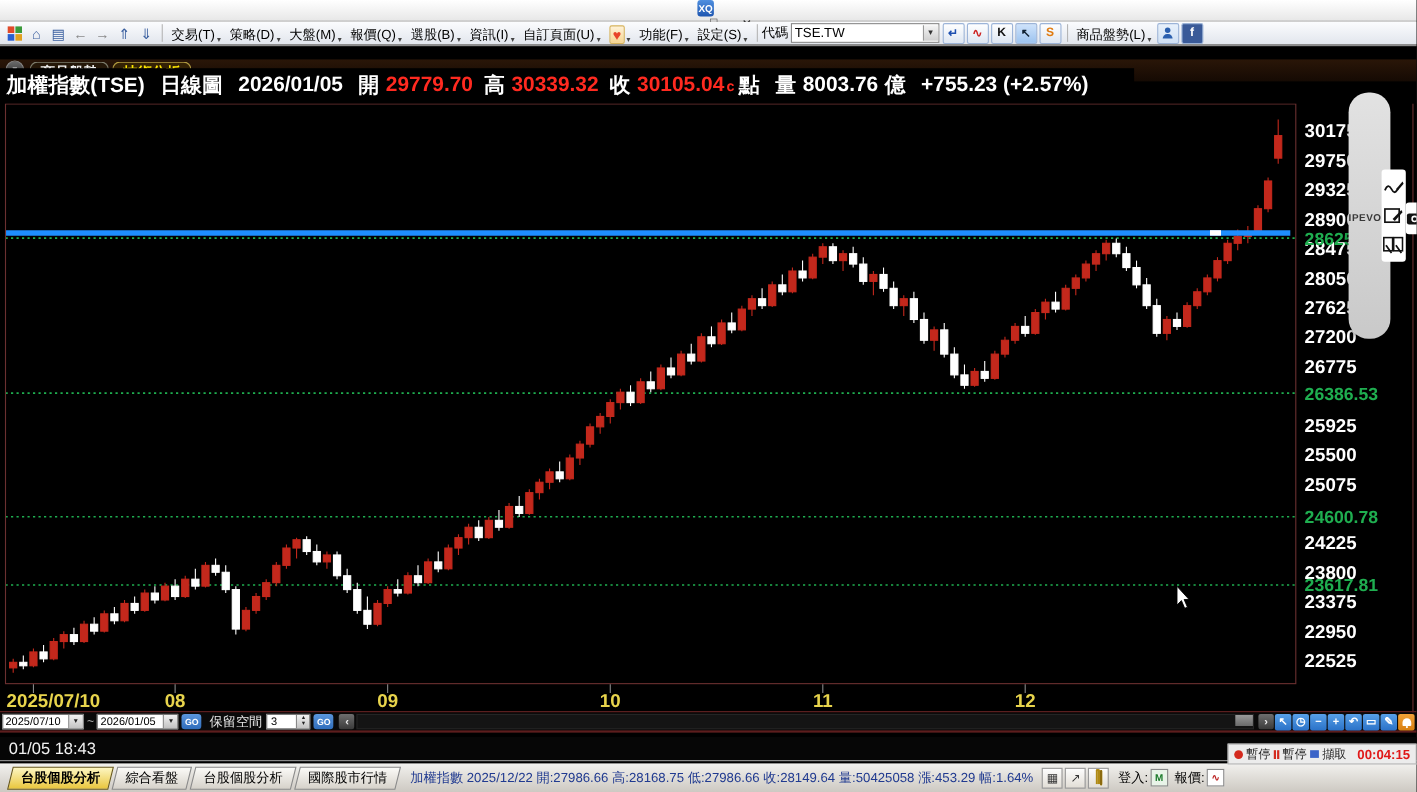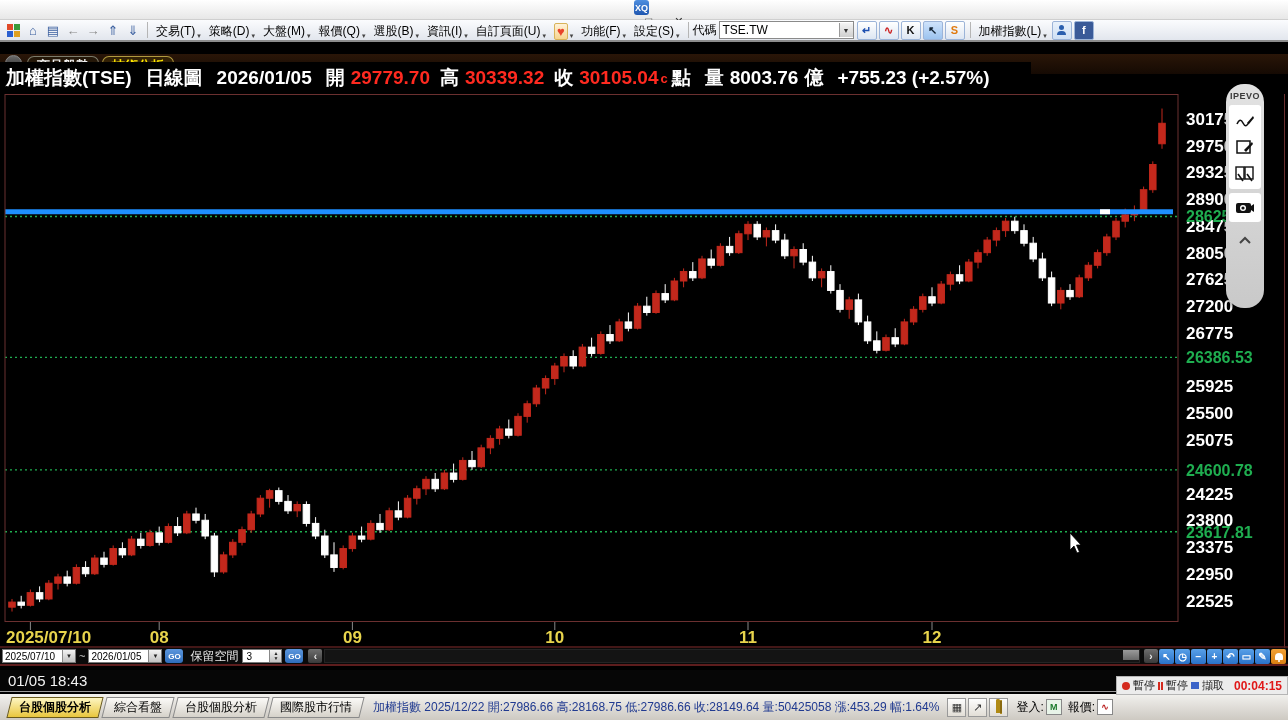--- a/index.html
+++ b/index.html
@@ -72,21 +72,21 @@
   .quote{color:#203a90;margin:0 8px;font-size:12px;}
   .sb-btn{height:17px;line-height:17px;padding:0 6px;border:1px solid #8a8a8a;background:linear-gradient(#fafaf8,#dbd7cf);margin-right:2px;}
   .sb-ico{width:17px;height:17px;border:1px solid #999;background:linear-gradient(#fdfdfd,#e2ded6);display:flex;align-items:center;justify-content:center;margin-right:2px;font-size:11px;color:#333;}
   .lockbody{width:9px;height:6px;background:#e3b622;border:1px solid #8a6a10;border-radius:1px;margin-top:1px;}
   .lockarc{width:5px;height:4px;border:2px solid #b08a14;border-bottom:none;border-radius:4px 4px 0 0;margin:0 auto;}
   .sb-lbl{margin:0 2px 0 6px;}
   .mini{width:14px;height:14px;display:flex;align-items:center;justify-content:center;font-size:9px;font-weight:bold;border:1px solid #888;}
   .mini.m1{background:#e8f4e8;color:#1a7a2a;}
   .mini.m2{background:#fff;color:#b22;}
   
-  .ipevo{position:absolute;left:1226px;top:84px;width:38px;height:224px;background:linear-gradient(#e2e2e2,#c9c9c9);border-radius:18px;box-shadow:0 1px 5px rgba(0,0,0,.6);display:flex;flex-direction:column;align-items:center;z-index:30;}
+  .ipevo{position:absolute;left:1226px;top:84px;width:38px;height:224px;background:linear-gradient(#e2e2e2,#c9c9c9);border-radius:18px;box-shadow:0 1px 5px rgba(0,0,0,.6);display:flex;flex-direction:row;align-items:center;z-index:30;}
   .ipevo .brand{font-size:9px;font-weight:bold;color:#3a3a3a;padding:7px 0 4px;letter-spacing:.5px;}
   .ipevo .pane{background:#fff;width:32px;border-radius:3px;display:flex;flex-direction:column;align-items:center;padding:6px 0;gap:9px;}
   .ipevo .pane2{background:#fff;width:32px;border-radius:3px;display:flex;align-items:center;justify-content:center;padding:7px 0;margin-top:4px;}
   .ipevo .chev{padding:8px 0 0;color:#444;}
   
   .recorder{position:absolute;left:1116px;top:676px;width:172px;height:19px;background:#ececec;border:1px solid #b5b5b5;display:flex;align-items:center;font-size:11px;color:#222;gap:3px;padding:0 5px;box-sizing:border-box;z-index:40;}
   .recdot{width:8px;height:8px;border-radius:50%;background:#d42a1e;}
   .recpause{display:flex;gap:1px;}
   .recpause i{display:block;width:2px;height:8px;background:#d42a1e;}
   .reccap{width:8px;height:7px;background:#3b64c8;}
@@ -173,21 +173,21 @@
       </span>
     <span id="tool-icons" style="display:flex;align-items:center">
         <span class="tbtn enter">↵</span>
         <span class="tbtn wave">∿</span>
         <span class="tbtn kbtn">K</span>
         <span class="tbtn cursorb">↖</span>
         <span class="tbtn sbtn">S</span>
       </span>
     <span class="vsep"></span>
     <span class="menu-item">
-        <span>加權指數(L)</span>
+        <span>商品盤勢(L)</span>
         <span class="arr">▾</span>
       </span>
     <span class="tbtn person">
         <span style="display:flex;flex-direction:column;align-items:center">
           <span class="phead"></span>
           <span class="pbody"></span>
         </span>
       </span>
     <span class="tbtn fb">f</span>
   </div>

